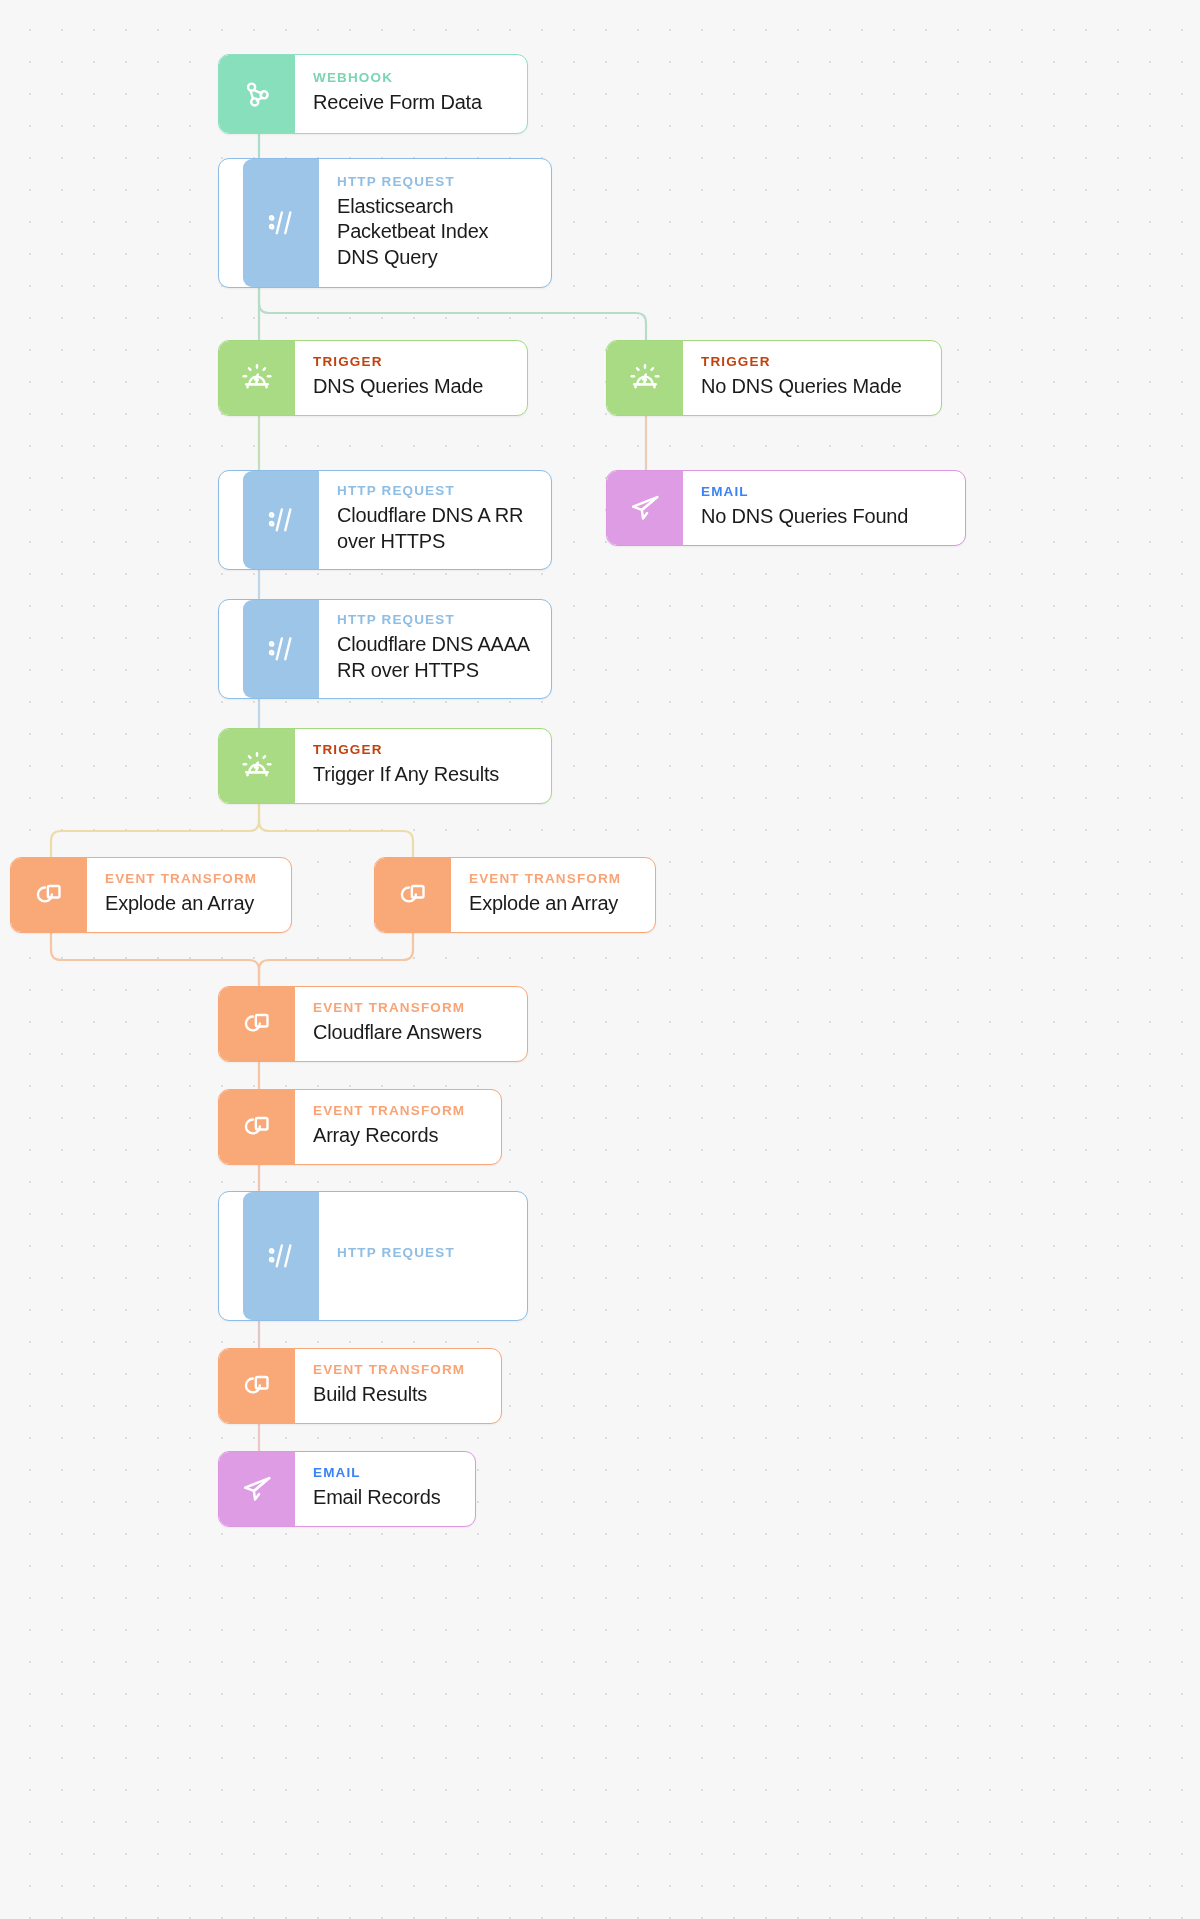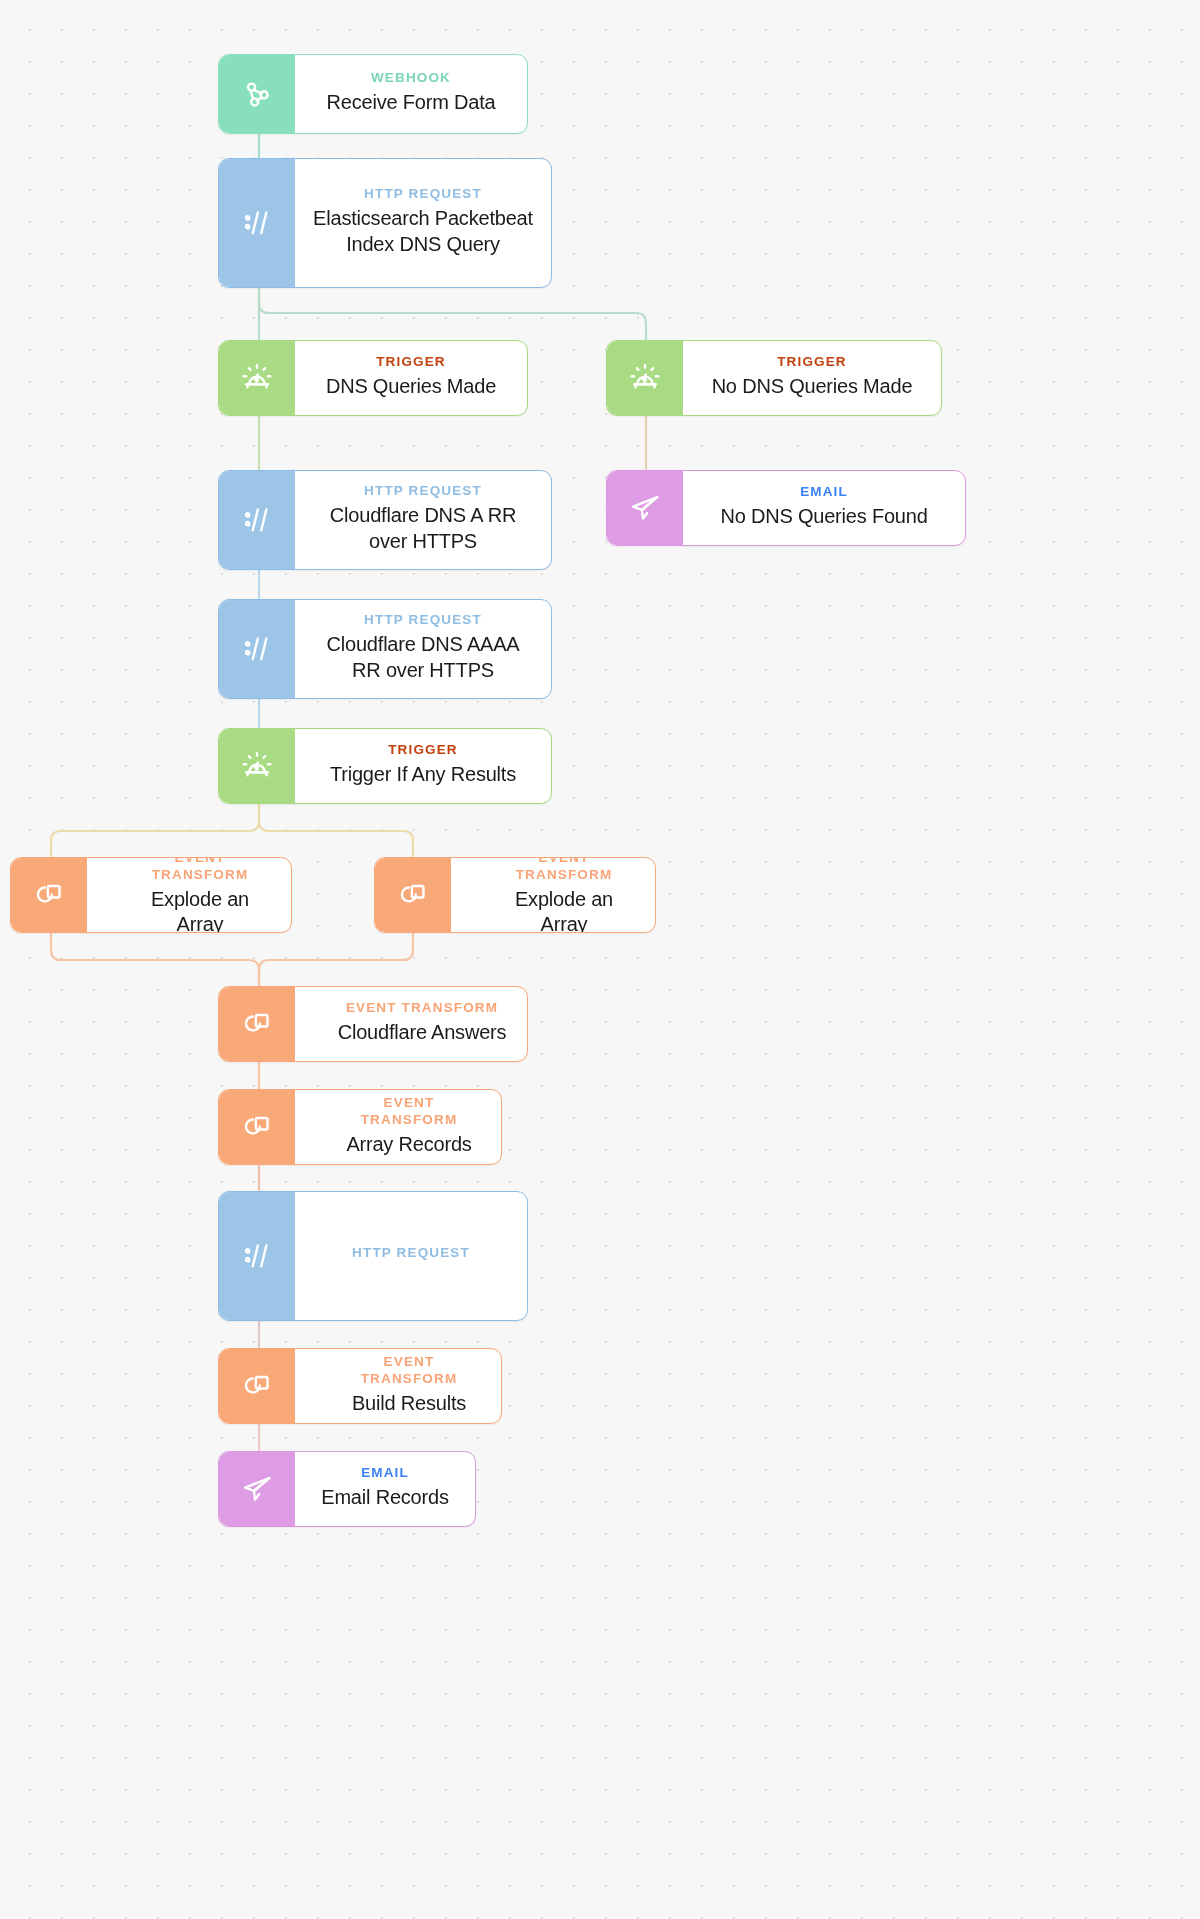--- a/index.html
+++ b/index.html
@@ -39,21 +39,20 @@
   
   .node {
     position: absolute;
     display: flex;
     align-items: stretch;
     border-radius: 11px;
     background: #ffffff;
     overflow: hidden;
     border: 1.6px solid transparent;
     box-shadow: 0 1px 2px rgba(20,20,20,0.05);
-    text-align: center;
   }
 
   .node .icon-pane {
     flex: 0 0 76px;
     display: flex;
     align-items: center;
     justify-content: center;
     border-top-left-radius: 9px;
     border-bottom-left-radius: 9px;
   }
@@ -87,33 +86,33 @@
     color: #1b1b1b;
     line-height: 1.28;
     letter-spacing: -0.2px;
   }
 
   
   .node.webhook           { border-color: #8fe0c0; }
   .node.webhook .icon-pane{ background: #87dfbc; }
   .node.webhook .kind     { color: #7ad6b2; }
 
-  .node.http              { border-color: #8dbde6; }
+  .node.http              { border-color: #8dbde6; padding-left: 24px; }
   .node.http .icon-pane   { background: #9cc5e8; }
   .node.http .kind        { color: #8fbde4; }
 
   .node.trigger           { border-color: #a5d97f; }
   .node.trigger .icon-pane{ background: #a8db84; }
   .node.trigger .kind     { color: #c2410c; }
 
   .node.email             { border-color: #dd96e0; }
   .node.email .icon-pane  { background: #dd9ce4; }
   .node.email .kind       { color: #3b82f6; }
 
-  .node.transform            { border-color: #f8a878; gap: 22px; }
+  .node.transform            { border-color: #f8a878; }
   .node.transform .icon-pane { background: #f9a878; }
   .node.transform .kind      { color: #f8a476; }
 </style>
 </head>
 <body>
 
 <div id="canvas">
 
   <svg id="edges" viewBox="0 0 1200 1919" xmlns="http://www.w3.org/2000/svg">
     <g fill="none" stroke-width="2.2" stroke-linecap="round">

